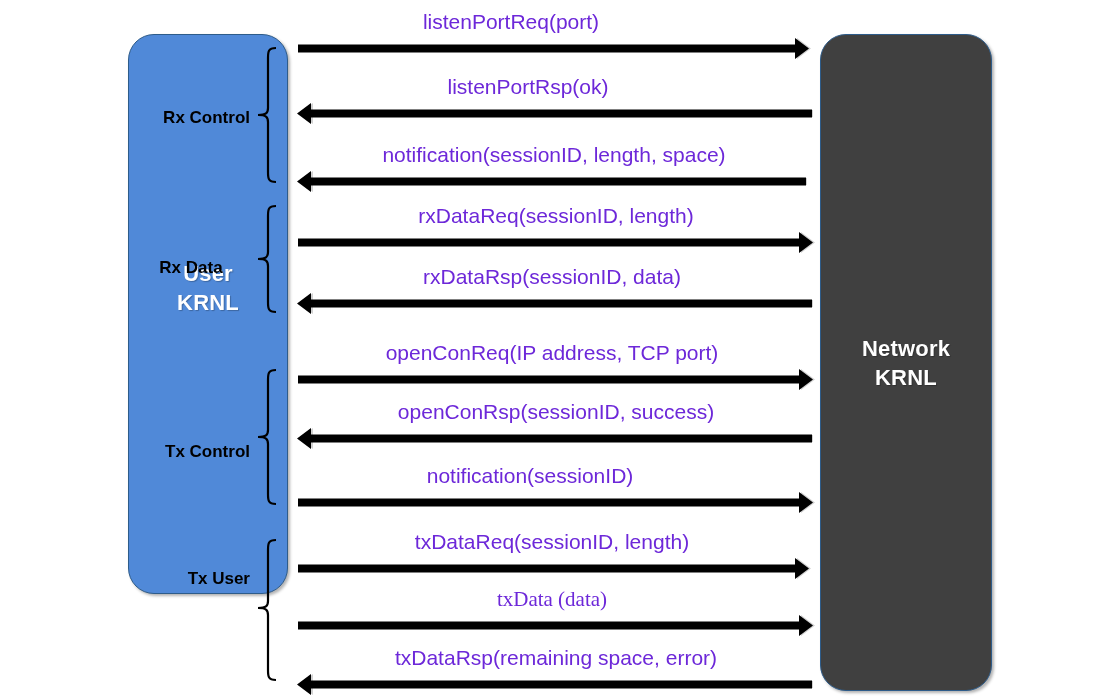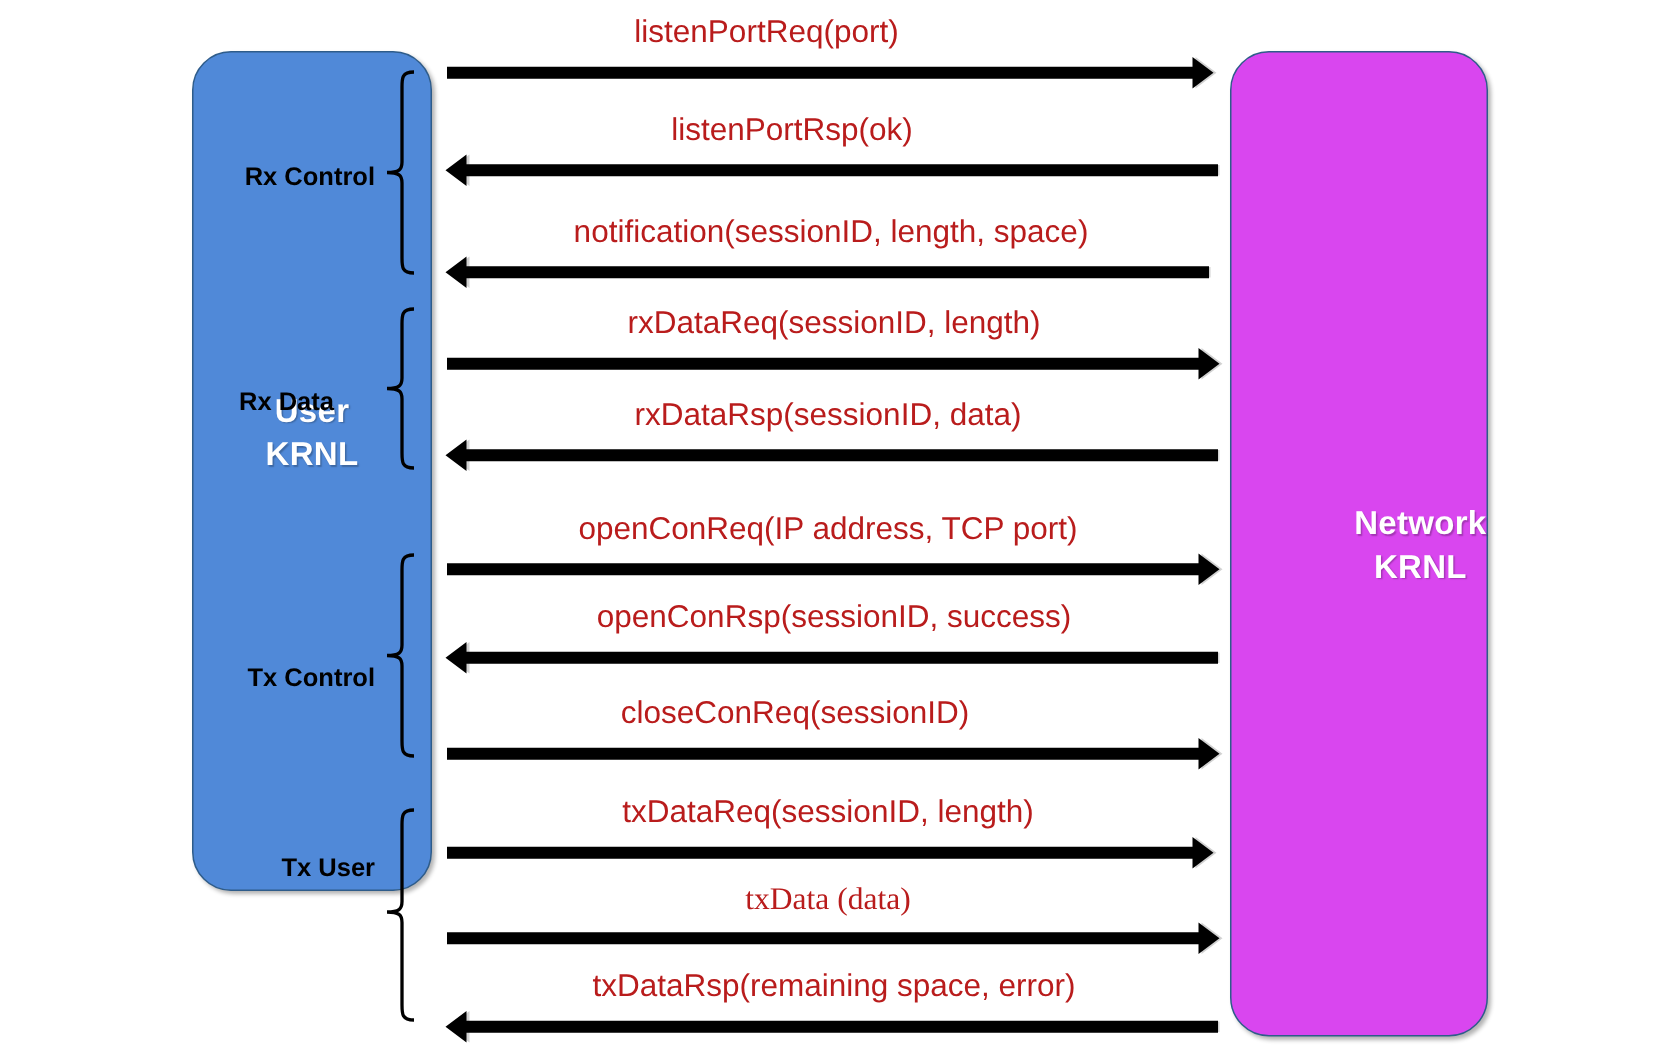--- a/index.html
+++ b/index.html
@@ -28,21 +28,21 @@
     font-size:22px;
     line-height:29px;
     text-align:center;
     letter-spacing:0.2px;
     white-space:pre-line;
     text-shadow:1px 1px 1px rgba(0,0,0,0.25);
   }
 
   #user-lifeline{left:128px;top:34px;width:160px;height:560px;background:#5089D8;}
   #user-lifeline .lifeline-label{position:relative;top:-26px;}
-  #network-lifeline{left:820px;top:34px;width:172px;height:657px;background:#d946ef;justify-content:flex-end;}
+  #network-lifeline{left:820px;top:34px;width:172px;height:657px;background:#404040;}
   #network-lifeline .lifeline-label{position:relative;top:0px;}
 
   
   .brace{
     position:absolute;
     width:22px;
     pointer-events:none;
   }
   .brace svg{display:block;width:22px;height:100%;}
 
@@ -54,21 +54,21 @@
     text-align:right;
     white-space:nowrap;
     transform:translateY(-50%);
   }
 
   
   .msg{position:absolute;}
   .msg-label{
     position:absolute;
     font-size:21px;
-    color:#b91c1c;
+    color:#6d28d9;
     white-space:nowrap;
     text-align:center;
     transform:translate(-50%,-100%);
     line-height:24px;
   }
   .arrow-wrap{position:absolute;}
   .arrow-wrap svg{display:block;overflow:visible;}
 </style>
 </head>
 <body>
@@ -191,21 +191,21 @@
       <svg width="518" height="16" viewBox="0 0 518 16">
         <g transform="translate(1,2)">
           <path d="M516,9 L16,9 L16,16 L2,5.5 L16,-5 L16,2 L516,2 Z" fill="rgba(0,0,0,0.18)"></path>
         </g>
         <path d="M516,3.5 L15,3.5 L15,-3 L1,7.5 L15,18 L15,11.5 L516,11.5 Z" fill="#000000"></path>
       </svg>
     </div>
   </div>
 
   <div class="msg" style="left:0;top:0;">
-    <div class="msg-label" style="left:530px;top:488px;">closeConReq(sessionID)</div>
+    <div class="msg-label" style="left:530px;top:488px;">notification(sessionID)</div>
     <div class="arrow-wrap" style="left:298px;top:495px;">
       <svg width="518" height="16" viewBox="0 0 518 16">
         <g transform="translate(1,2)">
           <path d="M0,9 L502,9 L502,16 L516,5.5 L502,-5 L502,2 L0,2 Z" fill="rgba(0,0,0,0.18)"></path>
         </g>
         <path d="M0,3.5 L501,3.5 L501,-3 L515,7.5 L501,18 L501,11.5 L0,11.5 Z" fill="#000000"></path>
       </svg>
     </div>
   </div>
 

